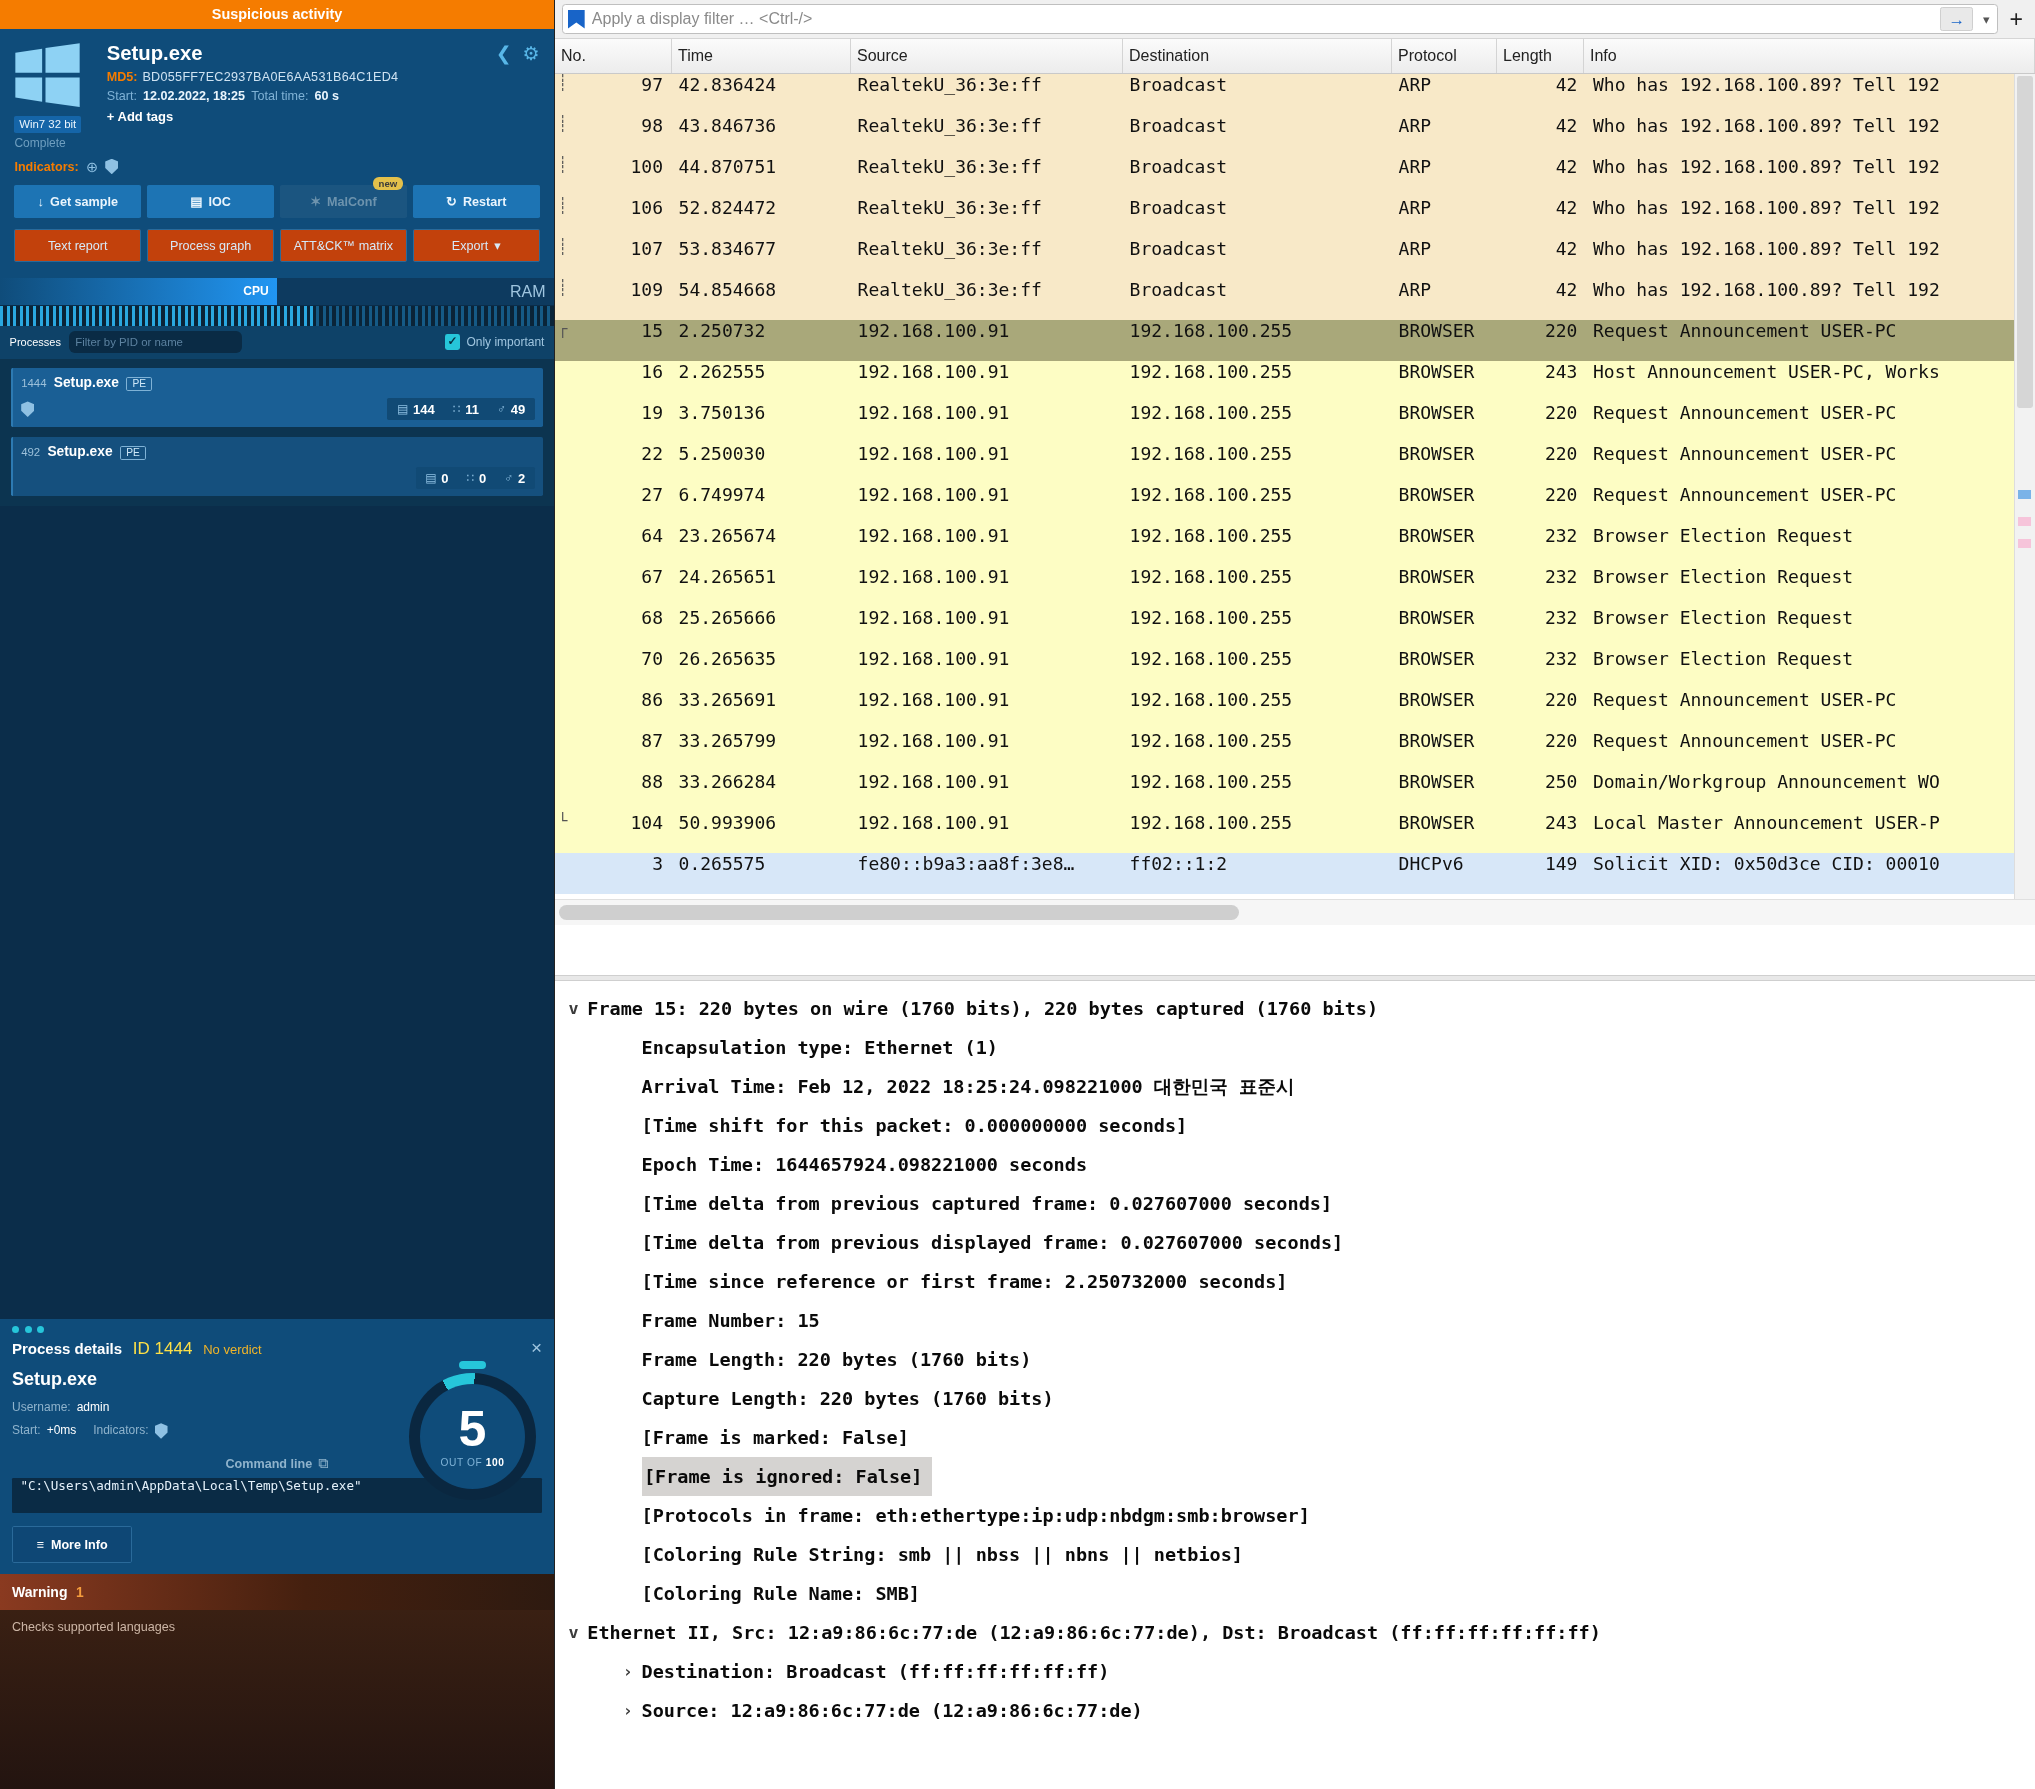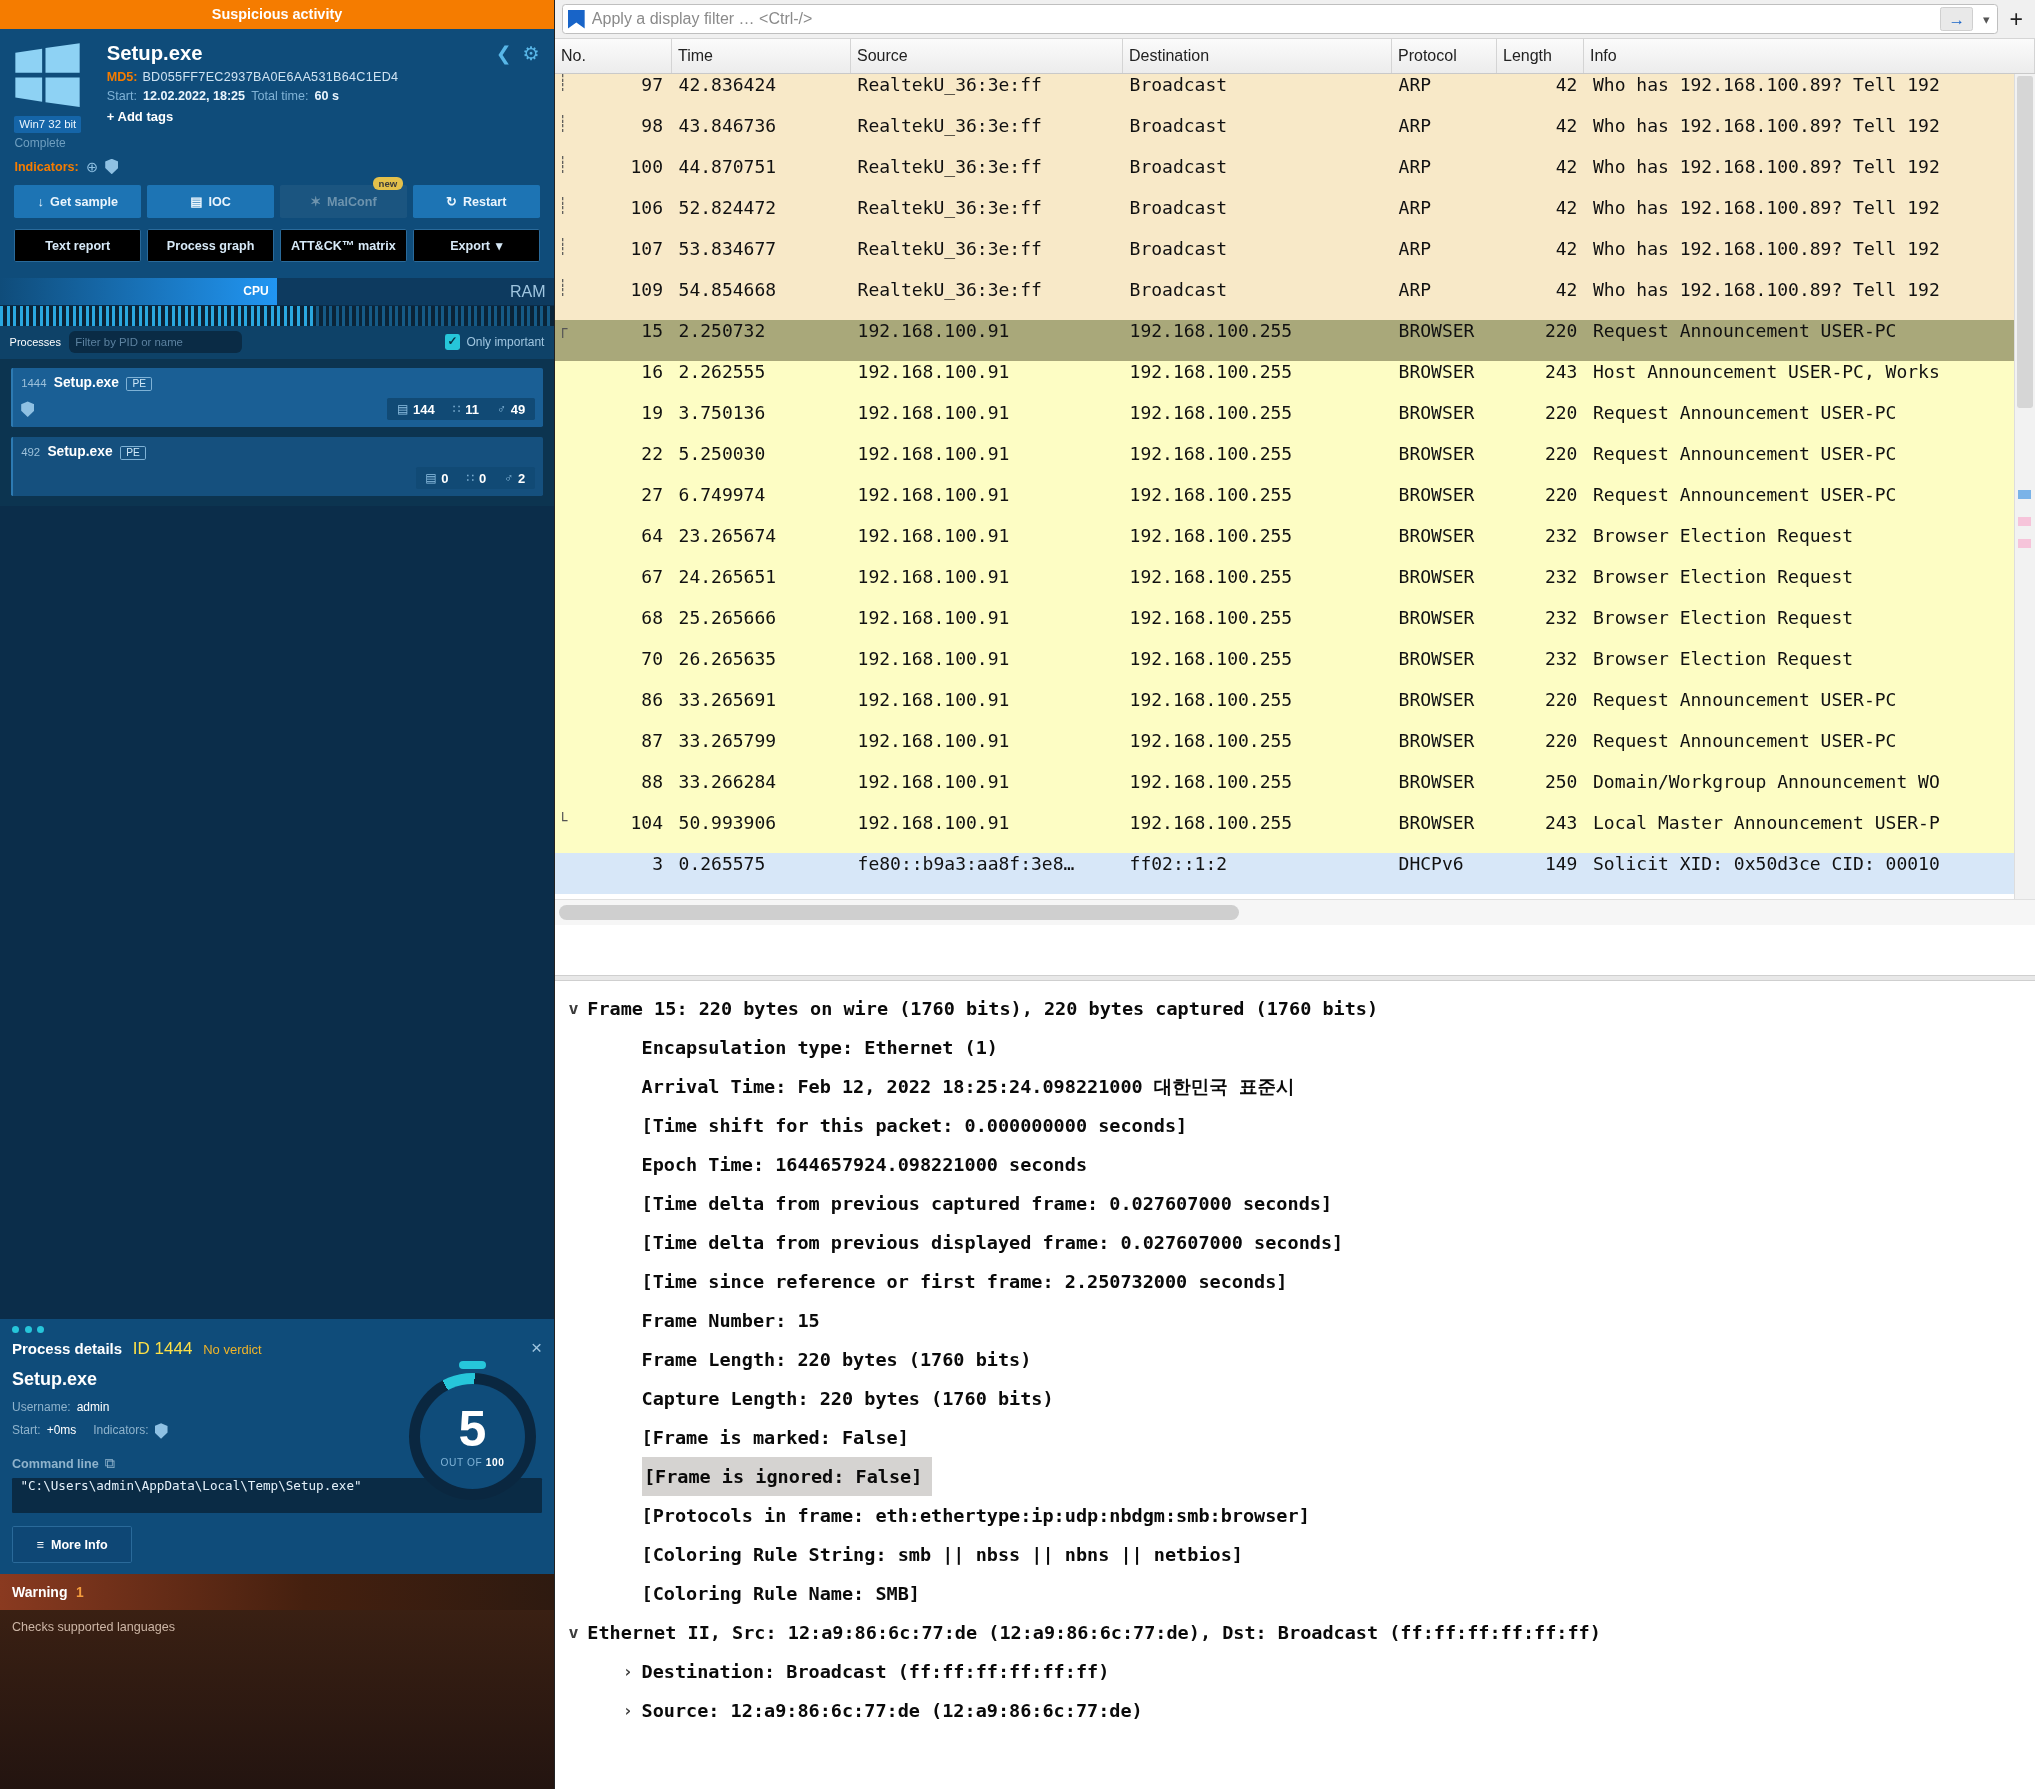--- a/index.html
+++ b/index.html
@@ -34,21 +34,21 @@
             clip-path:polygon(50% 0%,100% 18%,100% 60%,50% 100%,0% 60%,0% 18%); }
   .target { color:#8fc1e3; font-size:14.4px; font-weight:400; }
   .btnrow { display:flex; gap:6px; margin-top:10.8px; }
   .btn { flex:1; height:33px; border-radius:1.8px; display:flex; align-items:center; justify-content:center;
          gap:6px; background:#1d74b4; color:#eaf5fd; font-size:12.6px; font-weight:600; cursor:pointer;
          position:relative; border:none; }
   .btn .bic { font-size:13px; }
   .btn.ghost { background:rgba(255,255,255,0.05); color:#6d93ad; }
   .badge-new { position:absolute; top:-8.4px; right:3.6px; background:#e3c04b; color:#3a3a3a;
                font-size:9.6px; font-weight:700; padding:1.2px 6px; border-radius:6px; }
-  .btn.dark { background:#000000; border:0.6px solid #2a6a9a; color:#d7e9f7; font-weight:700; }
+  .btn.dark { background:#c2410c; border:0.6px solid #2a6a9a; color:#d7e9f7; font-weight:400; }
 
   .meter { display:flex; height:27.5px; }
   .meter .cpu { flex:1; background:linear-gradient(90deg,#0f4c7a,var(--bright-blue,#2196f3));
                 color:#fff; font-weight:700; font-size:12px; text-align:right; line-height:27.5px; padding-right:8.4px; }
   .meter .ram { flex:1; background:#0d3a5f; color:#9fc5df; font-size:16px; text-align:right;
                 line-height:27.5px; padding-right:8.4px; }
   .ticks { height:20.3px; display:flex; background:#0a2438; border-top:1.2px solid #0b2d4a; }
   .ticks .t1 { width:57%; background:repeating-linear-gradient(90deg,#2aa8e0 0 3px,#0a2438 3px 6.6px); }
   .ticks .t2 { flex:1; background:repeating-linear-gradient(90deg,#155a86 0 3px,#0a2438 3px 6.6px); }
 
@@ -91,21 +91,21 @@
            background:conic-gradient(from -28deg, var(--teal,#26c6da) 0deg 30deg, #0a2740 30deg 360deg);
            display:flex; align-items:center; justify-content:center; }
   .gauge-inner { width:105px; height:105px; border-radius:50%; background:var(--panel-blue,#0f4c7a);
                  display:flex; flex-direction:column; align-items:center; justify-content:center; }
   .score { color:#fff; font-size:50px; font-weight:700; line-height:50px; }
   .score-cap { font-size:10.2px; letter-spacing:0.6px; margin-top:2.4px; }
   .score-cap .m { color:#7fb2d6; } .score-cap .h { color:#fff; font-weight:700; }
   .kv { margin-top:9.6px; font-size:12px; display:flex; gap:6px; align-items:flex-start; }
   .kv .k { color:#8fb3cc; } .kv .v { color:#fff; }
   .cmd-label { margin-top:16.7px; padding:0 12px; display:flex; gap:6px; align-items:center;
-               color:#8fb3cc; font-size:12.6px; font-weight:700; }
+               color:#8fb3cc; font-size:12.6px; font-weight:700;justify-content:center; }
   .copy { color:#8fb3cc; font-size:14.4px; font-weight:400; cursor:pointer; }
   .cmd-box { margin:6px 12px 0; height:35px; line-height:35px; background:#0a2b45; color:#e6f2fb;
              font:12.6px "DejaVu Sans Mono", monospace; padding:0 8.4px; border-radius:1.2px;
              overflow:hidden; white-space:nowrap; }
   .more-info { margin:13px 12px 0; width:120px; height:37px; background:#0e4775; border:0.6px solid #2a6a9a;
                border-radius:1.8px; color:#fff; font-size:12.6px; font-weight:700; display:flex;
                align-items:center; justify-content:center; gap:7.2px; cursor:pointer; }
   .warn-bar { margin-top:10.8px; height:36px; background:linear-gradient(90deg,#8a3a20 0%,#45200f 55%,#2e1a10 100%);
               display:flex; align-items:center; gap:8.4px; padding:0 12px; }
   .warn-label { color:#fff; font-size:14px; font-weight:700; }

